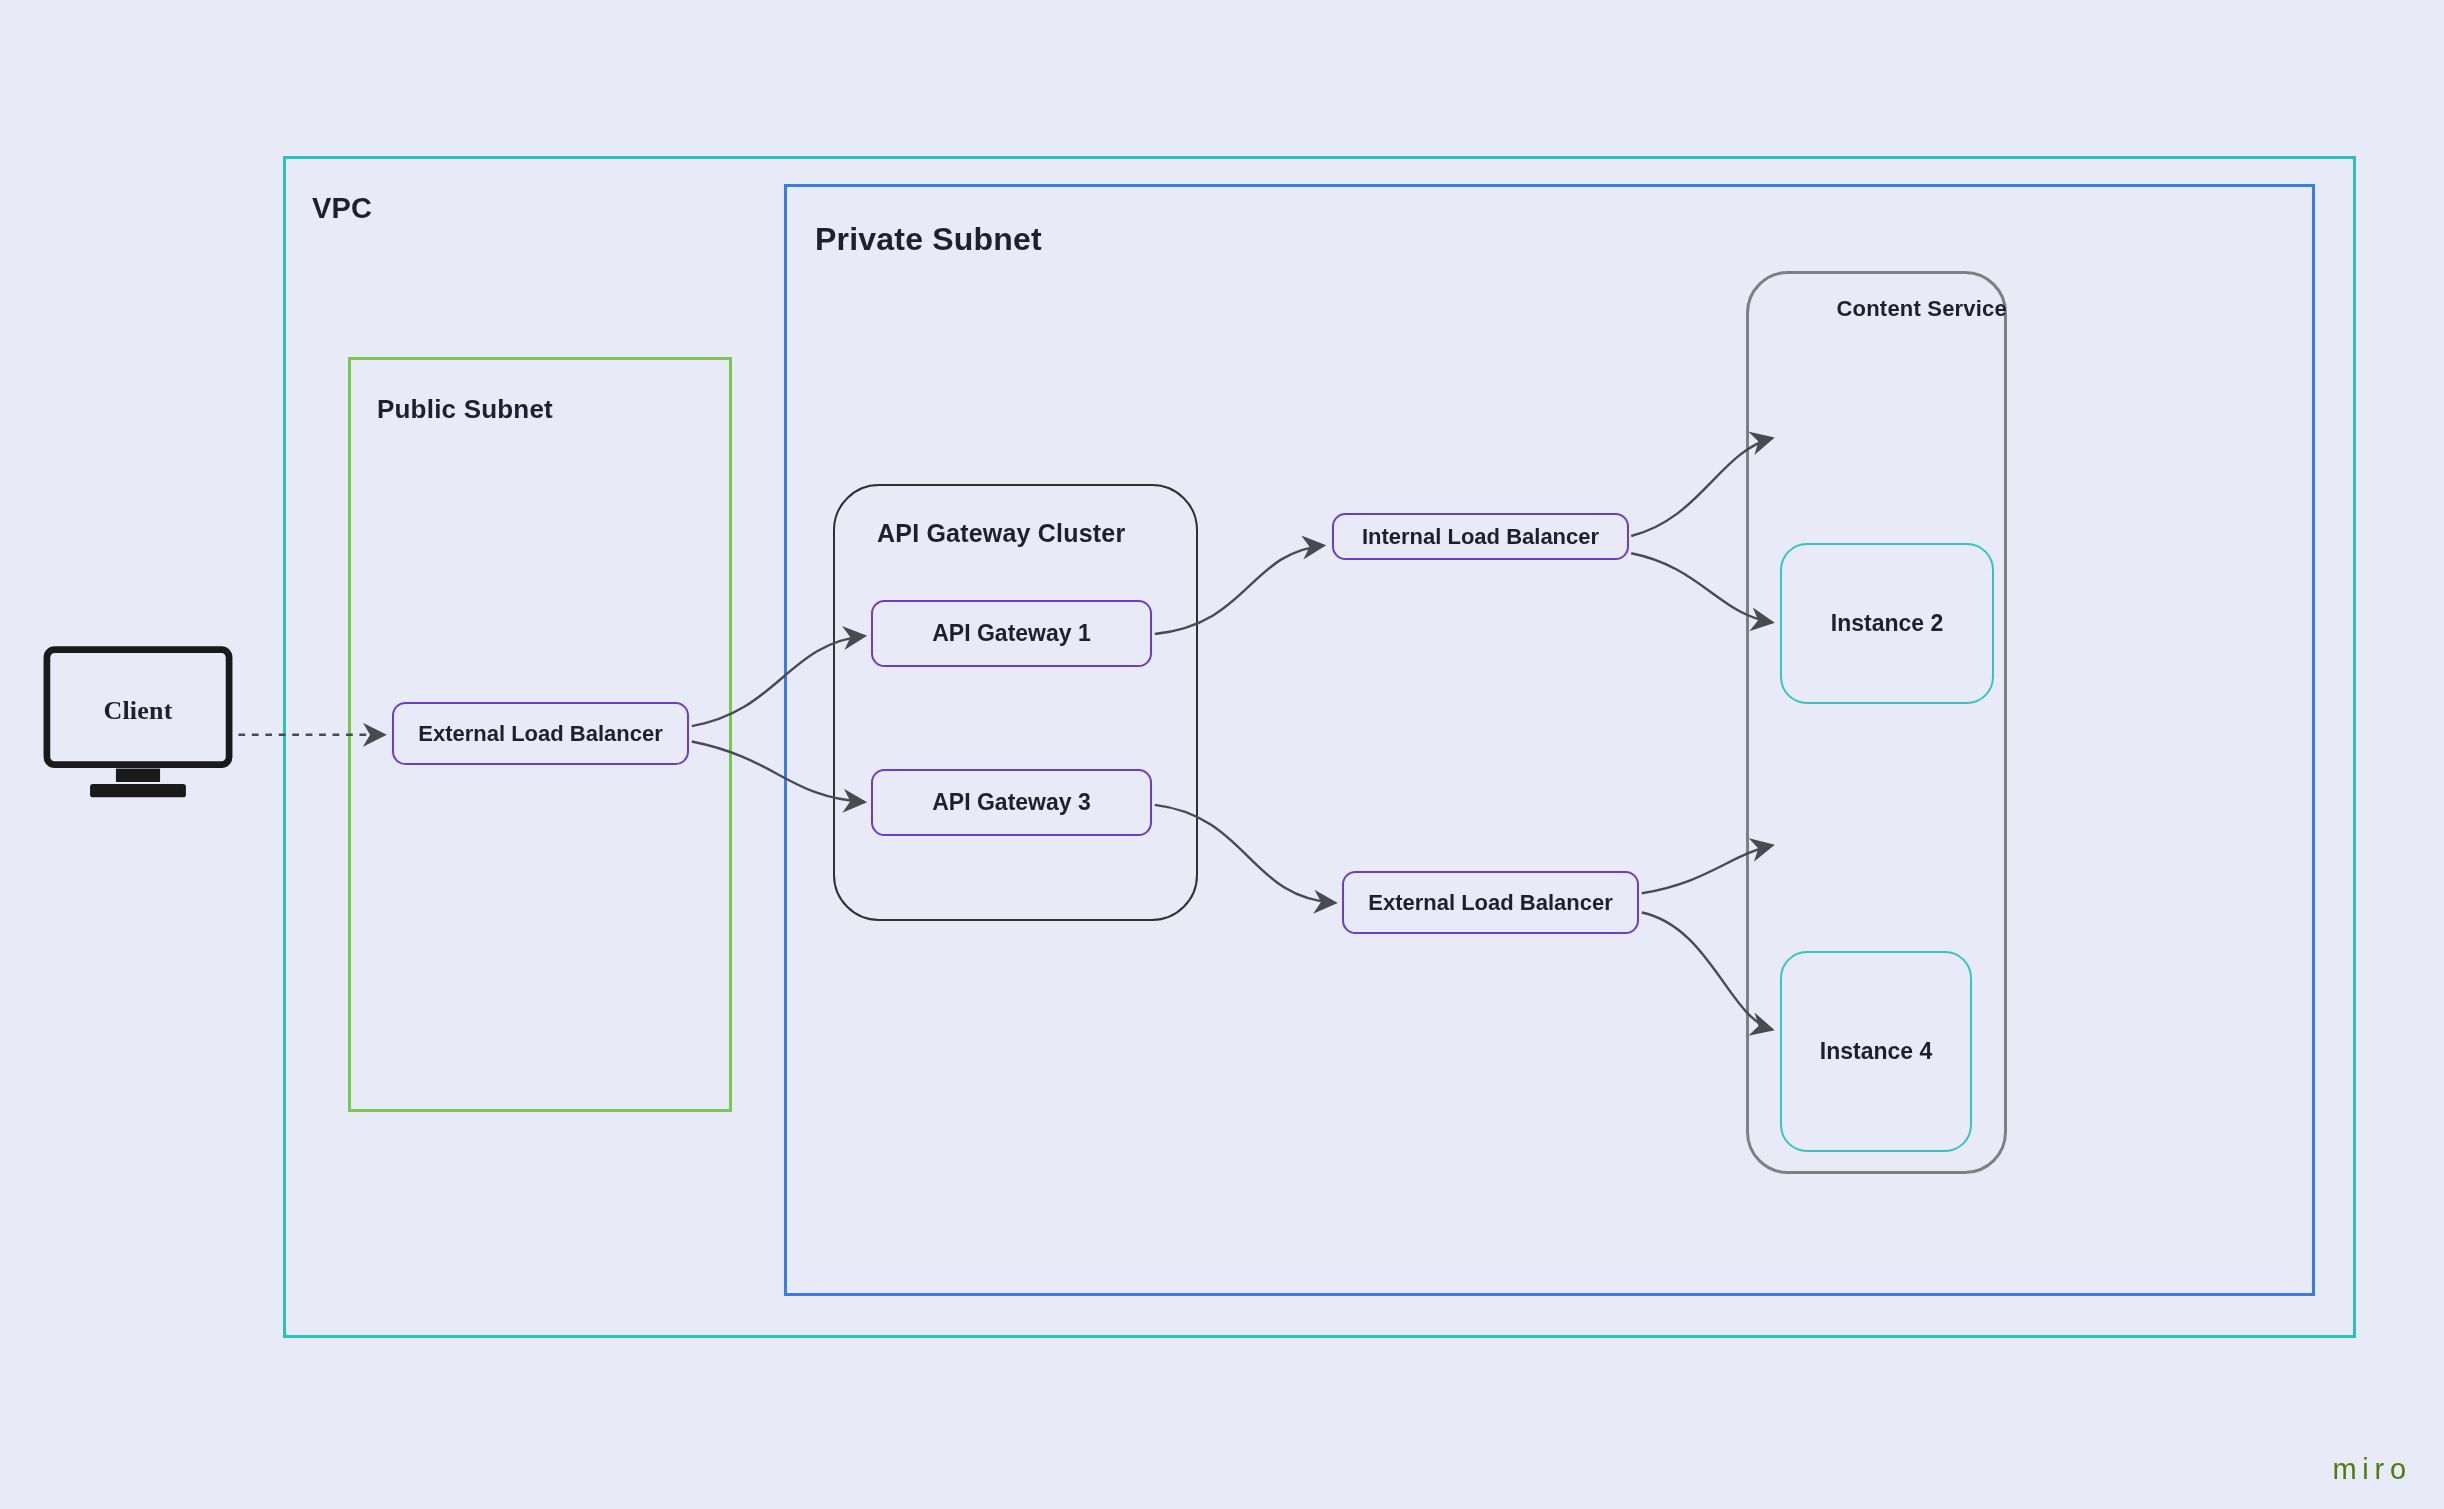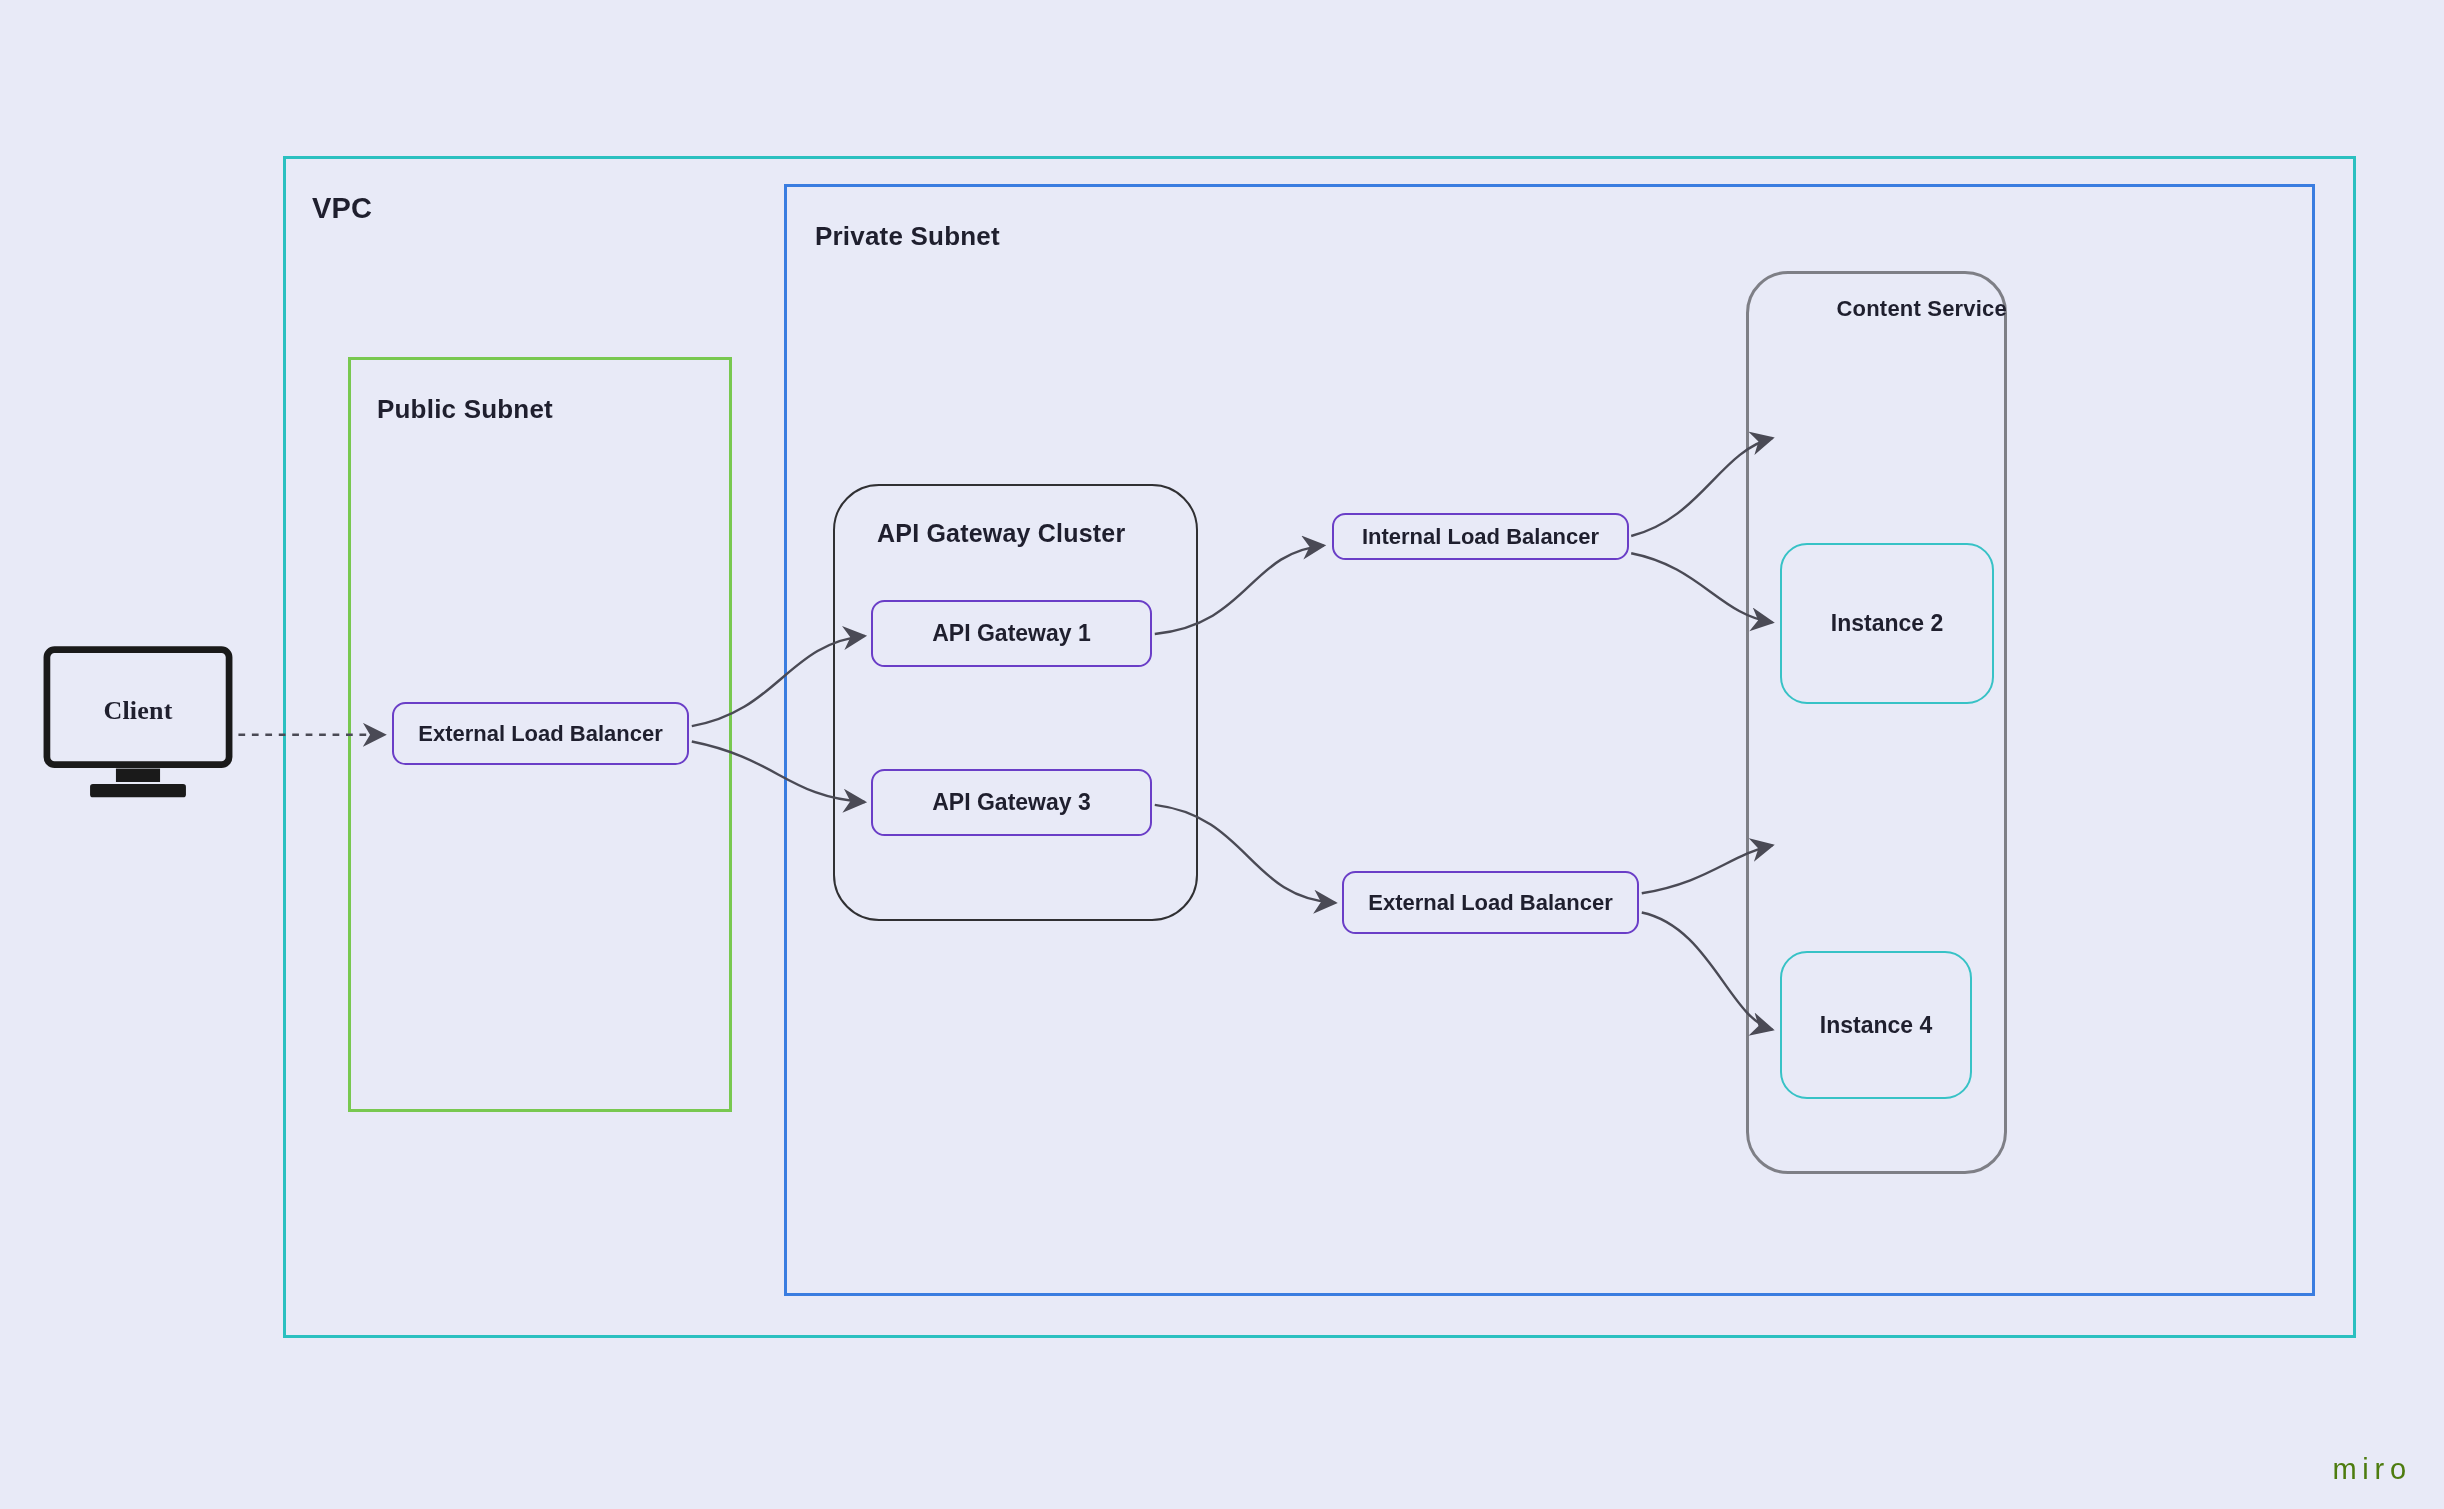--- a/index.html
+++ b/index.html
@@ -65,41 +65,41 @@
 
   <div class="box" style="left:283px; top:156px; width:2073px; height:1182px; border:3.8px solid #2bc0c0;"></div>
   <div class="label" style="left:312px; top:192px; font-size:29px;">VPC</div>
 
   <div class="box" style="left:348px; top:357px; width:384px; height:755px; border:3.8px solid #78c850;"></div>
   <div class="label" style="left:377px; top:394px; font-size:26px;">Public Subnet</div>
 
   <div class="box nodebox" style="left:392px; top:702px; width:297px; height:63px; border:2.9px solid #6a3ec7; border-radius:13.4px; font-size:22px;">External Load Balancer</div>
 
   <div class="box" style="left:784px; top:184px; width:1531px; height:1112px; border:3.8px solid #3a7de0;"></div>
-  <div class="label" style="left:815px; top:221px; font-size:26px;text-align:center;">Private Subnet</div>
+  <div class="label" style="left:815px; top:221px; font-size:32px;text-align:center;">Private Subnet</div>
 
   <div class="box" style="left:833px; top:484px; width:365px; height:437px; border:2.9px solid #303033; border-radius:46px;"></div>
   <div class="label" style="left:877px; top:519px; font-size:25px;">API Gateway Cluster</div>
 
   <div class="box nodebox" style="left:871px; top:600px; width:281px; height:67px; border:2.9px solid #6a3ec7; border-radius:13.4px; font-size:23px;">API Gateway 1</div>
 
   <div class="box nodebox" style="left:871px; top:769px; width:281px; height:67px; border:2.9px solid #6a3ec7; border-radius:13.4px; font-size:23px;">API Gateway 3</div>
 
   <div class="box nodebox" style="left:1332px; top:513px; width:297px; height:47px; border:2.9px solid #6a3ec7; border-radius:13.4px; font-size:22px;">Internal Load Balancer</div>
 
   <div class="box nodebox" style="left:1342px; top:871px; width:297px; height:63px; border:2.9px solid #6a3ec7; border-radius:13.4px; font-size:22px;">External Load Balancer</div>
 
   <div class="box" style="left:1746px; top:271px; width:261px; height:903px; border:3.8px solid #7e7f86; border-radius:42px;"></div>
   <div class="label" style="left:1746px; top:296px; width:261px; text-align:right; font-size:22px;">Content Service</div>
 
 
   <div class="box nodebox" style="left:1780px; top:543px; width:214px; height:161px; border:2.9px solid #37c2c6; border-radius:27px; font-size:23px;">Instance 2</div>
 
 
-  <div class="box nodebox" style="left:1780px; top:951px; width:192px; height:148px; border:2.9px solid #37c2c6; border-radius:27px; font-size:23px;">Instance 4</div>
+  <div class="box nodebox" style="left:1780px; top:951px; width:192px; height:201px; border:2.9px solid #37c2c6; border-radius:27px; font-size:23px;">Instance 4</div>
 
   <svg class="overlay" viewBox="0 0 2545 1571">
     <defs>
       <marker id="arrowhead" markerWidth="12" markerHeight="12" refX="9" refY="5" orient="auto">
         <path d="M0,0 L10,5 L0,10 L3,5 Z" fill="#4a4a55"></path>
       </marker>
     </defs>
 
     <path d="M 248 765 L 400 765" stroke="#4a4a55" stroke-width="2.5" stroke-dasharray="7 7" fill="none" marker-end="url(#arrowhead)"></path>
 

